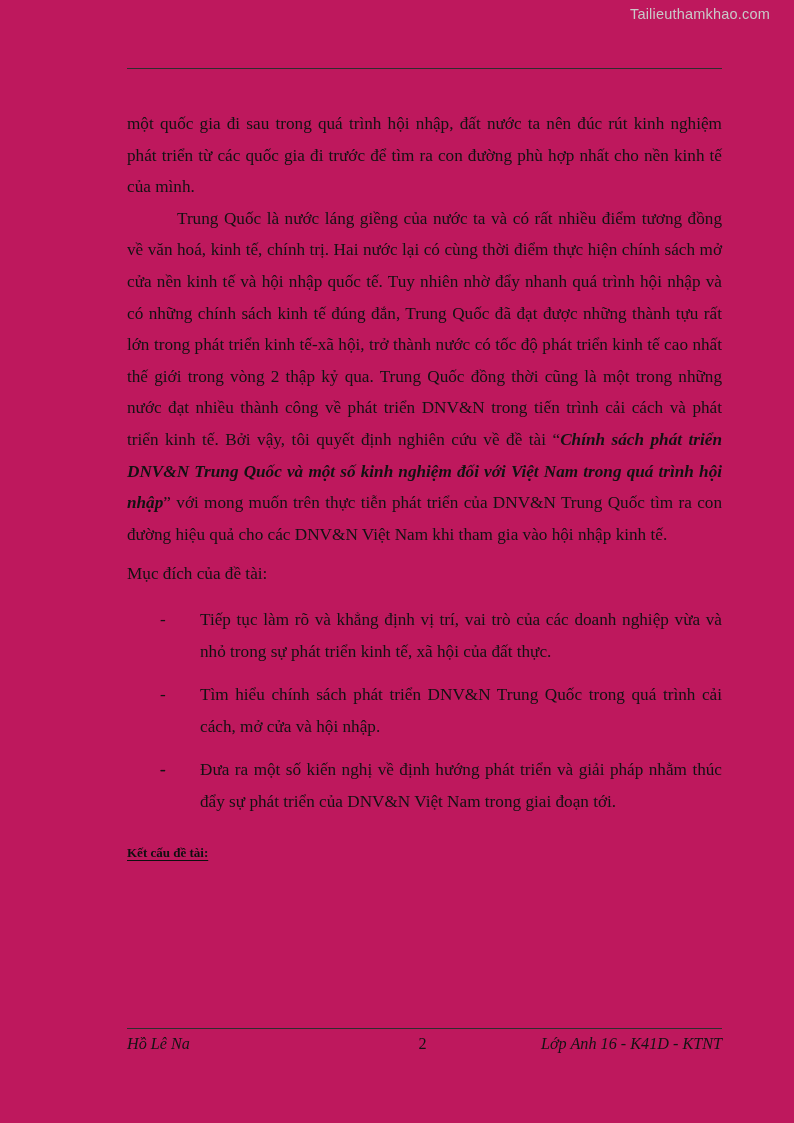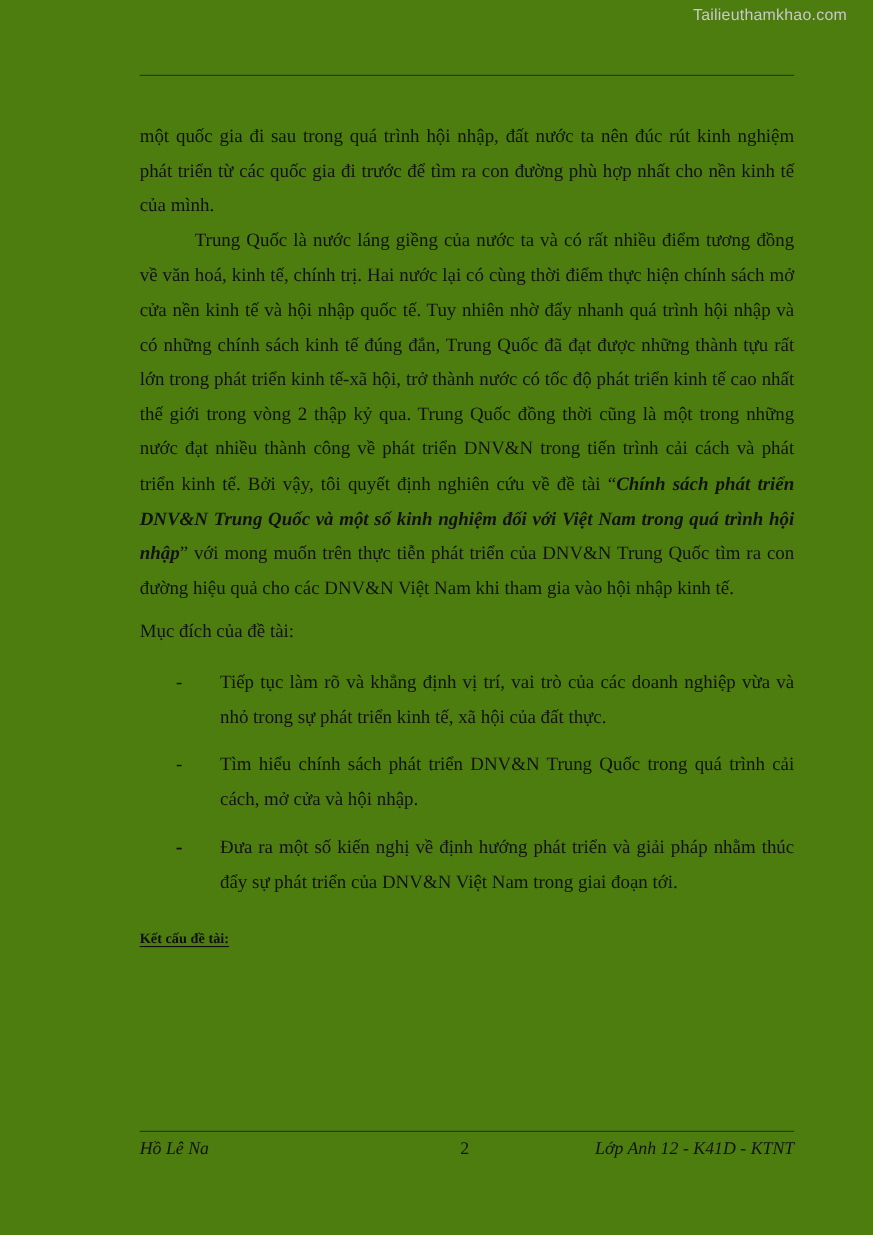--- a/index.html
+++ b/index.html
@@ -13,21 +13,21 @@
     position: relative;
     overflow: hidden;
     font-family: "Liberation Serif", "DejaVu Serif", serif;
     color: #111111;
     -webkit-font-smoothing: antialiased;
   }
 
   .page {
     position: absolute;
     inset: 0;
-    background: #4d7c0f;
+    background: #be185d;
   }
 
   
   .watermark {
     position: absolute;
     top: 6px;
     right: 24px;
     font-family: "Liberation Sans", "DejaVu Sans", sans-serif;
     font-size: 14.5px;
     letter-spacing: 0.2px;
@@ -225,17 +225,17 @@
       <span class="struct-heading">Kết cấu đề tài:</span>
     </div>
 
   </div>
 
   <div class="footer">
     <div class="footer-rule"></div>
     <div class="footer-row">
       <span class="footer-left">Hồ Lê Na</span>
       <span class="footer-center">2</span>
-      <span class="footer-right">Lớp Anh 12 - K41D - KTNT</span>
+      <span class="footer-right">Lớp Anh 16 - K41D - KTNT</span>
     </div>
   </div>
 
 </div>
 
 </body></html>

